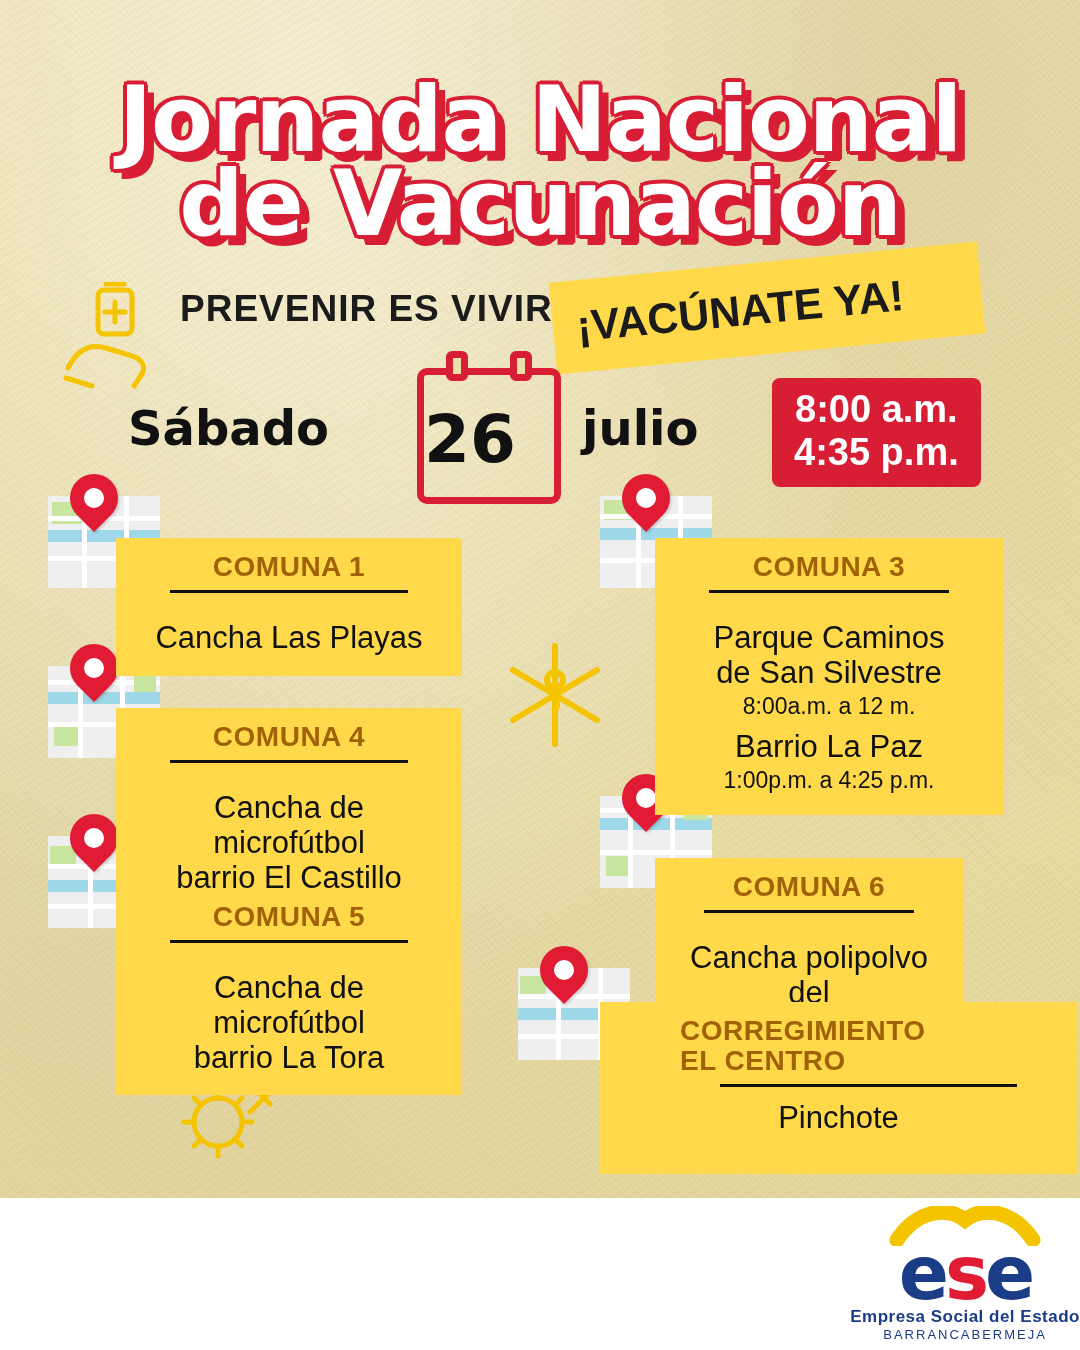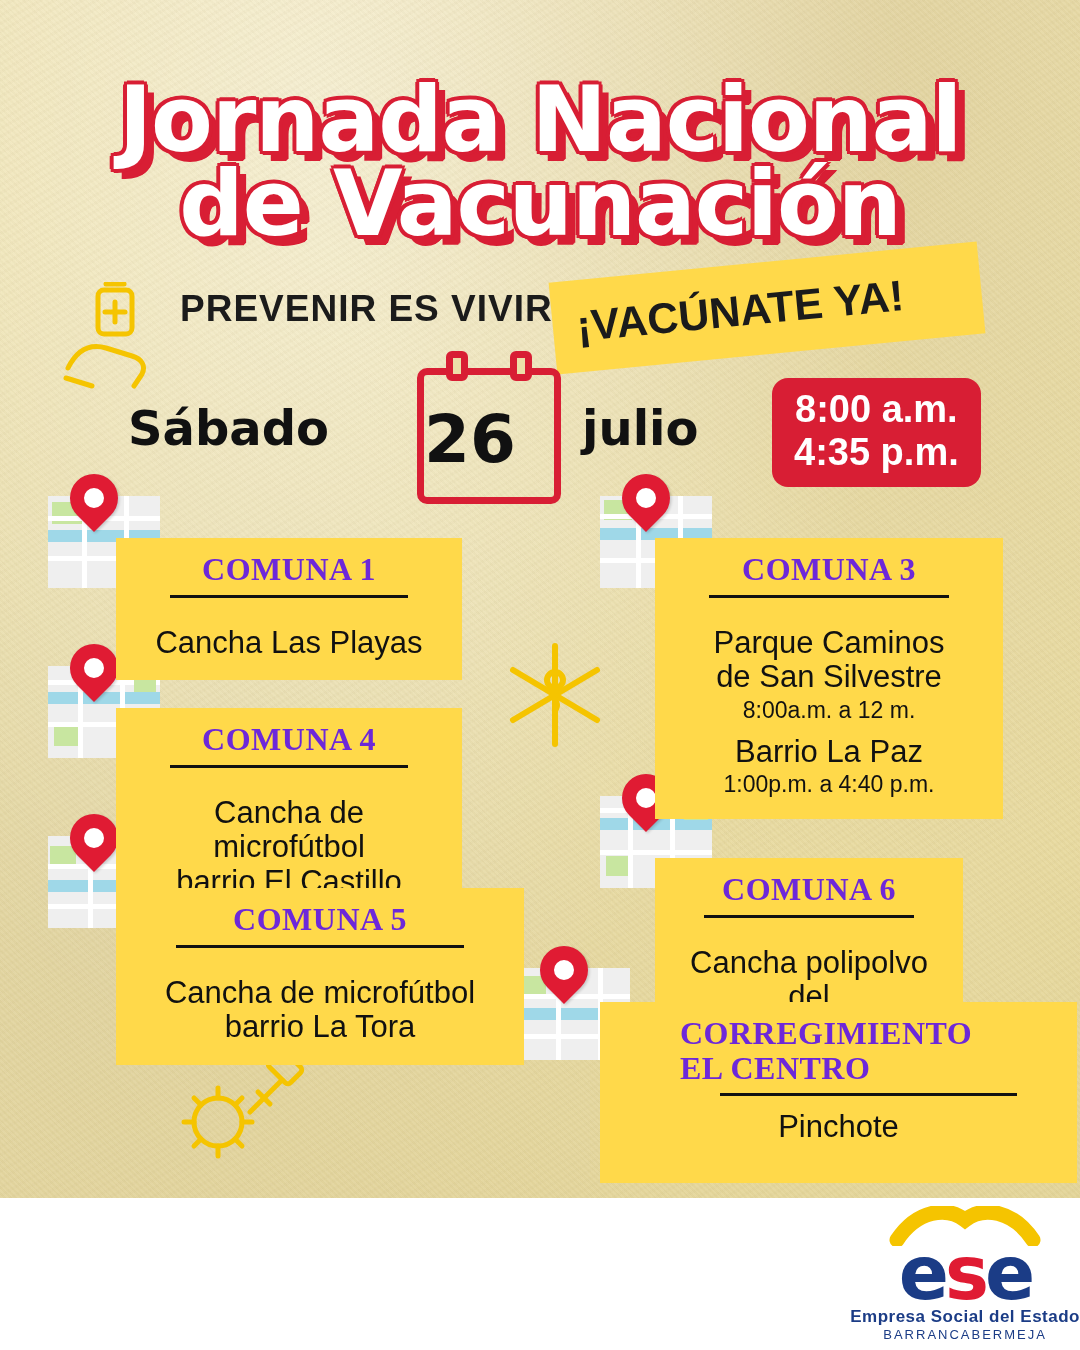--- a/index.html
+++ b/index.html
@@ -96,38 +96,38 @@
   }
   .cal-ring.l { left: 22px; }
   .cal-ring.r { right: 22px; }
   .cal-num {
     position: absolute; left: 0; right: 0; top: 26px;
     font-family: "DejaVu Sans", sans-serif;
     font-weight: bold; font-size: 66px; color: #111;
   }
   .hours {
     position: absolute; left: 772px; top: -12px;
-    background: #d81e34; border-radius: 16px;
+    background: #d81e34; border-radius: 8px;
     padding: 10px 22px 14px 22px;
     color: #fff;
     font-family: "Liberation Sans", sans-serif;
     font-weight: bold; font-size: 38px; line-height: 1.12;
     text-align: center;
   }
 
   
   .card {
     position: absolute;
     background: #ffd94a;
     padding: 14px 20px 20px 20px;
     text-align: center;
   }
   .card-title {
-    font-family: Liberation Serif, serif;
-    font-weight: bold; font-size: 32px; color: #6d28d9;
+    font-family: Liberation Sans, sans-serif;
+    font-weight: bold; font-size: 28px; color: #a16207;
     letter-spacing: 0.5px;
     line-height: 1.08;
   }
   .card-rule {
     height: 3px; background: #111;
     margin: 8px auto 10px auto;
     width: 78%;
   }
   .card-text {
     font-family: "Liberation Sans", sans-serif;
@@ -330,35 +330,35 @@
     <div class="card-text" style="white-space:pre-line;">Cancha Las Playas</div>
   </div>
 
   <div class="card" style="left:116px; top:708px; width:346px;">
     <div class="card-title">COMUNA 4</div>
     <div class="card-rule"></div>
     <div class="card-text" style="white-space:pre-line;">Cancha de microfútbol
 barrio El Castillo</div>
   </div>
 
-  <div class="card" style="left:116px; top:888px; width:408px;">
+  <div class="card" style="left:116px; top:888px; width:346px;">
     <div class="card-title">COMUNA 5</div>
     <div class="card-rule"></div>
     <div class="card-text" style="white-space:pre-line;">Cancha de microfútbol
 barrio La Tora</div>
   </div>
 
   <div class="card" style="left:655px; top:538px; width:348px;">
     <div class="card-title">COMUNA 3</div>
     <div class="card-rule"></div>
     <div class="card-text" style="white-space:pre-line;">Parque Caminos
 de San Silvestre</div>
     <div class="card-sub">8:00a.m. a 12 m.</div>
     <div class="card-text" style="margin-top:10px;">Barrio La Paz</div>
-    <div class="card-sub">1:00p.m. a 4:40 p.m.</div>
+    <div class="card-sub">1:00p.m. a 4:25 p.m.</div>
   </div>
 
   <div class="card" style="left:655px; top:858px; width:308px;">
     <div class="card-title">COMUNA 6</div>
     <div class="card-rule"></div>
     <div class="card-text" style="white-space:pre-line;">Cancha polipolvo del
 barrio El Campín</div>
   </div>
 
   <div class="card" style="left:600px; top:1002px; width:477px;">

